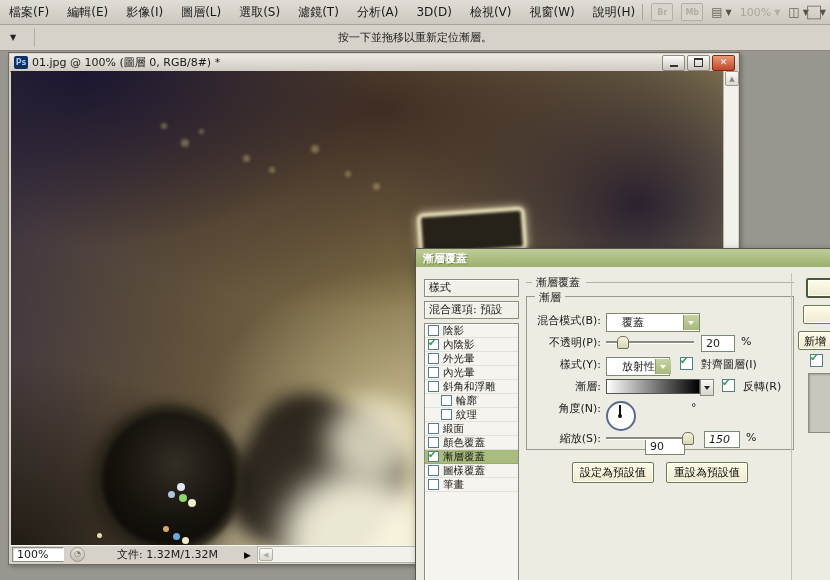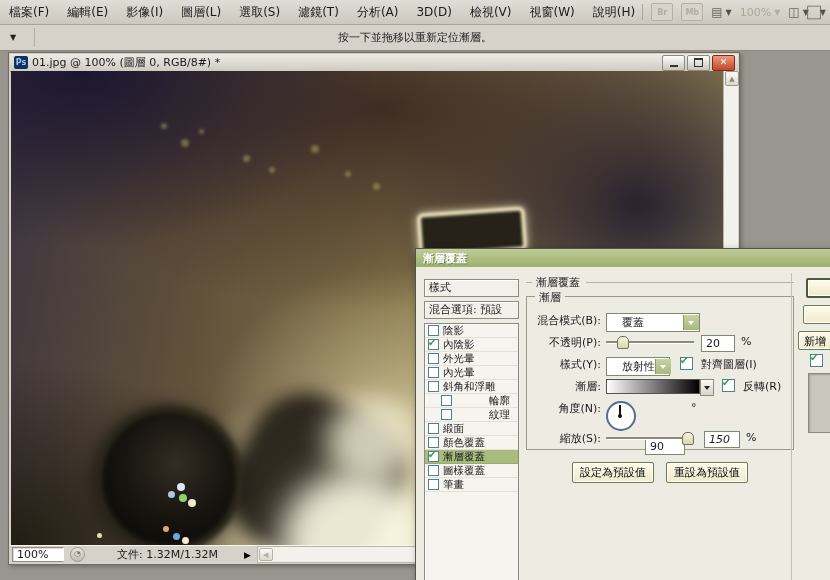--- a/index.html
+++ b/index.html
@@ -104,21 +104,21 @@
   .dlg-title{color:#fff;font-weight:bold;font-size:11px;text-shadow:1px 1px 0 #76864c;}
   .dlg-body{position:absolute;left:0;top:18px;right:0;bottom:0;}
   
   .styles-panel{position:absolute;left:8px;top:12px;width:95px;}
   .sp-box{height:16px;line-height:16px;background:#f1f0e9;border:1px solid #8d8b7f;
     box-shadow:inset 1px 1px 0 #fff;padding-left:4px;margin-bottom:4px;font-size:11px;
     white-space:nowrap;overflow:hidden;}
   .sp-list{border:1px solid #8d8b7f;background:#f5f4ee;height:282px;box-shadow:inset 1px 1px 0 #fff;overflow:hidden;}
   .sp-row{height:13px;display:flex;align-items:center;padding-left:3px;font-size:10.5px;
     border-bottom:1px solid #e3e1d5;white-space:nowrap;}
-  .sp-row.indent{padding-left:16px;gap:33px;}
+  .sp-row.indent{padding-left:16px;}
   .sp-row.selected{background:#a9bc7d;border-bottom-color:#99ac6d;}
   .cb{width:9px;height:9px;background:#fff;border:1px solid #4f7e96;flex:none;
     margin-right:4px;position:relative;}
   .cb.checked::after{content:"✔";position:absolute;left:-1px;top:-3px;color:#2e9e3e;font-size:10px;}
   .sp-label{overflow:hidden;}
   
   .main-panel{position:absolute;left:110px;top:8px;width:268px;}
   .section-title{display:flex;align-items:center;font-size:11px;margin-bottom:6px;}
   .section-title .pre{width:6px;height:1px;background:#b4b2a2;margin-right:4px;}
   .section-title .post{flex:1;height:1px;background:#b4b2a2;margin-left:6px;}

